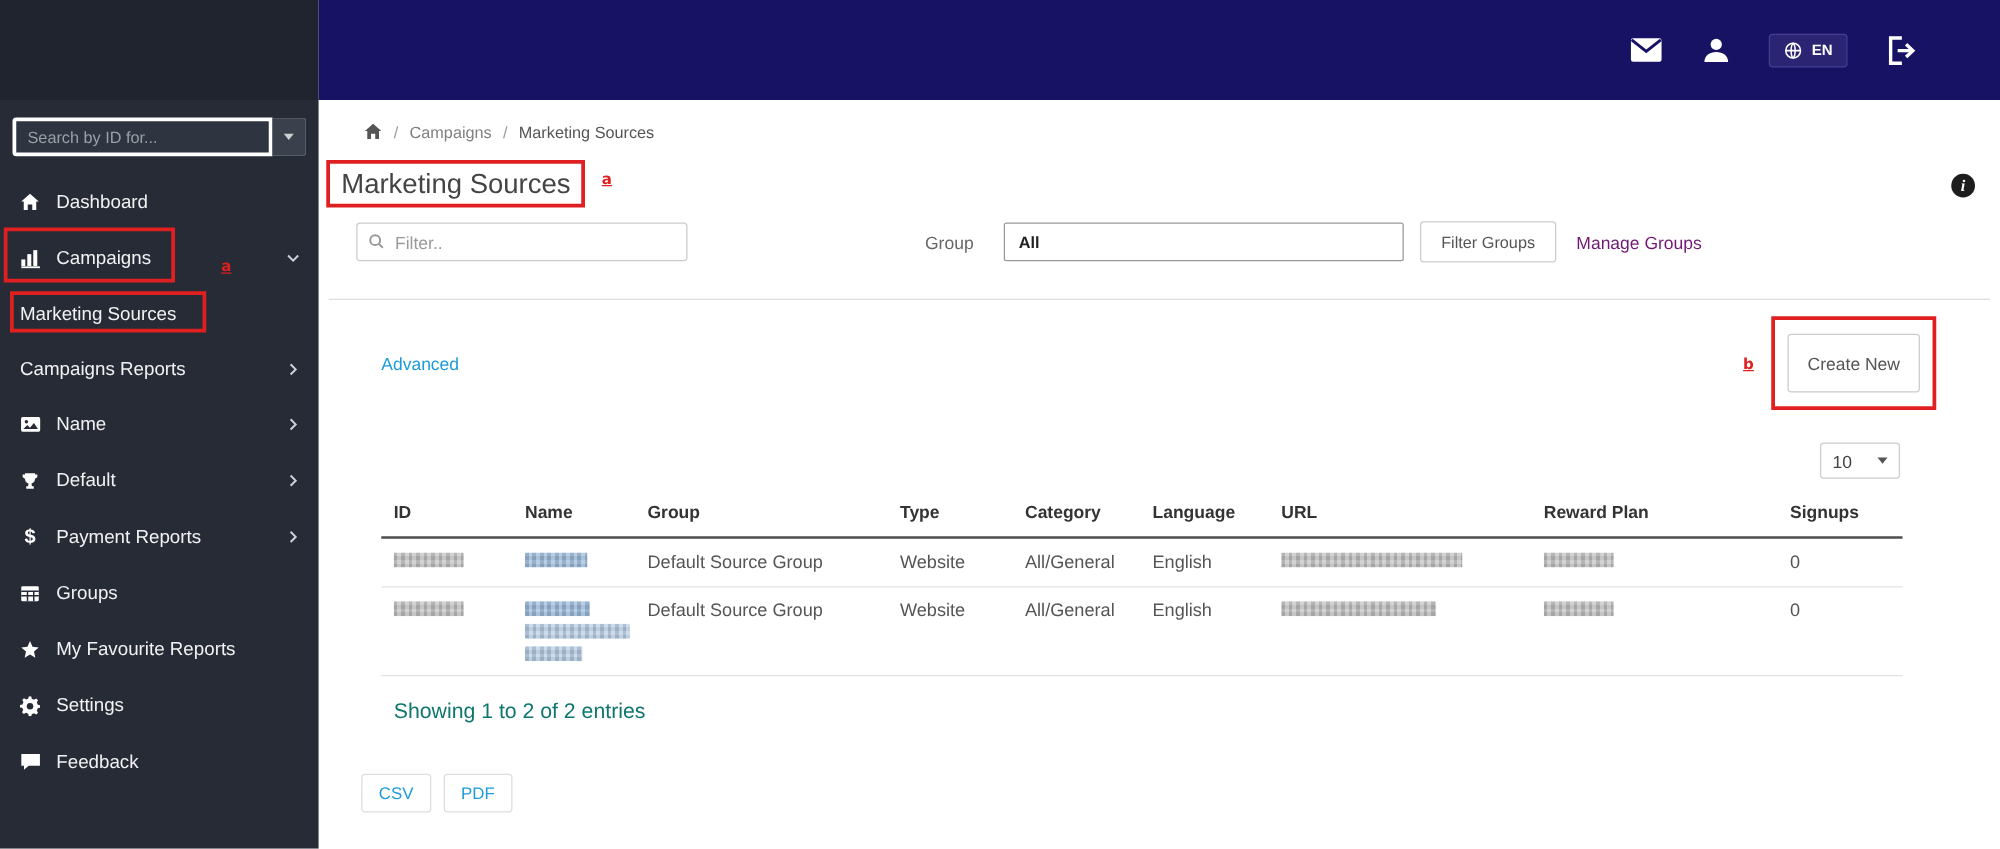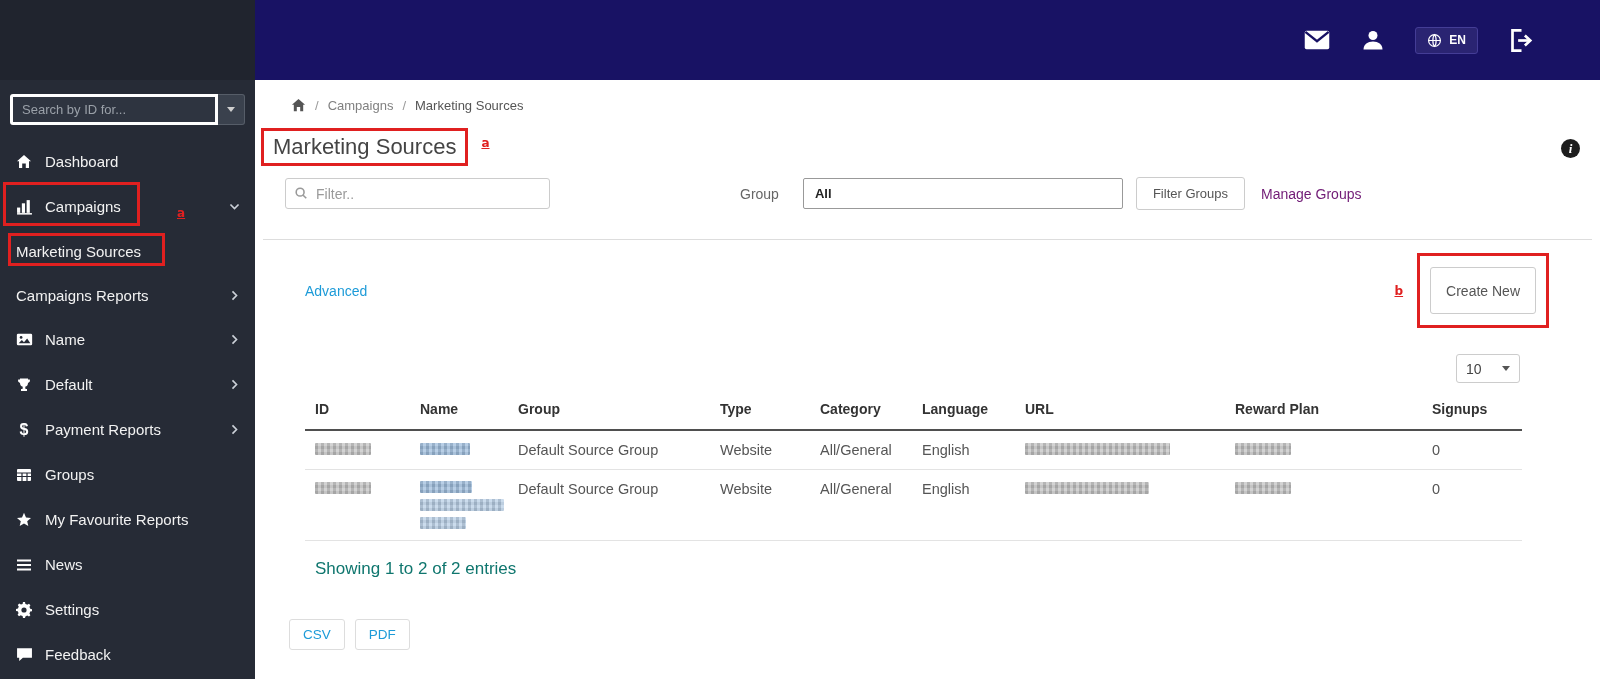--- a/index.html
+++ b/index.html
@@ -280,30 +280,20 @@
 
       <div class="nav-item">
         <span class="ni">
           <svg viewBox="0 0 16 16" width="16" height="16" fill="currentColor">
               <path d="M8 .8l2 4.6 5 .5-3.8 3.3 1.1 4.9L8 11.5l-4.3 2.6 1.1-4.9L1 5.9l5-.5z"></path>
             </svg>
         </span>
         <span>My Favourite Reports</span>
       </div>
 
-      <div class="nav-item">
-        <span class="ni">
-          <svg viewBox="0 0 16 16" width="16" height="16" fill="currentColor">
-              <rect x="1" y="2.5" width="14" height="2"></rect>
-              <rect x="1" y="7" width="14" height="2"></rect>
-              <rect x="1" y="11.5" width="14" height="2"></rect>
-            </svg>
-        </span>
-        <span>News</span>
-      </div>
 
       <div class="nav-item">
         <span class="ni">
           <svg viewBox="0 0 16 16" width="16" height="16" fill="currentColor">
               <path d="M7 0h2l.4 2a6 6 0 011.8.8l1.8-1 1.4 1.4-1 1.8c.4.5.6 1.1.8 1.8l2 .4v2l-2 .4a6 6 0 01-.8 1.8l1 1.8-1.4 1.4-1.8-1a6 6 0 01-1.8.8L9 16H7l-.4-2a6 6 0 01-1.8-.8l-1.8 1-1.4-1.4 1-1.8a6 6 0 01-.8-1.8L0 9V7l2-.4c.2-.7.4-1.3.8-1.8l-1-1.8L3.2 1.6l1.8 1A6 6 0 016.6 2z"></path>
               <circle cx="8" cy="8" r="2.6" fill="#262b36"></circle>
             </svg>
         </span>
         <span>Settings</span>
       </div>

